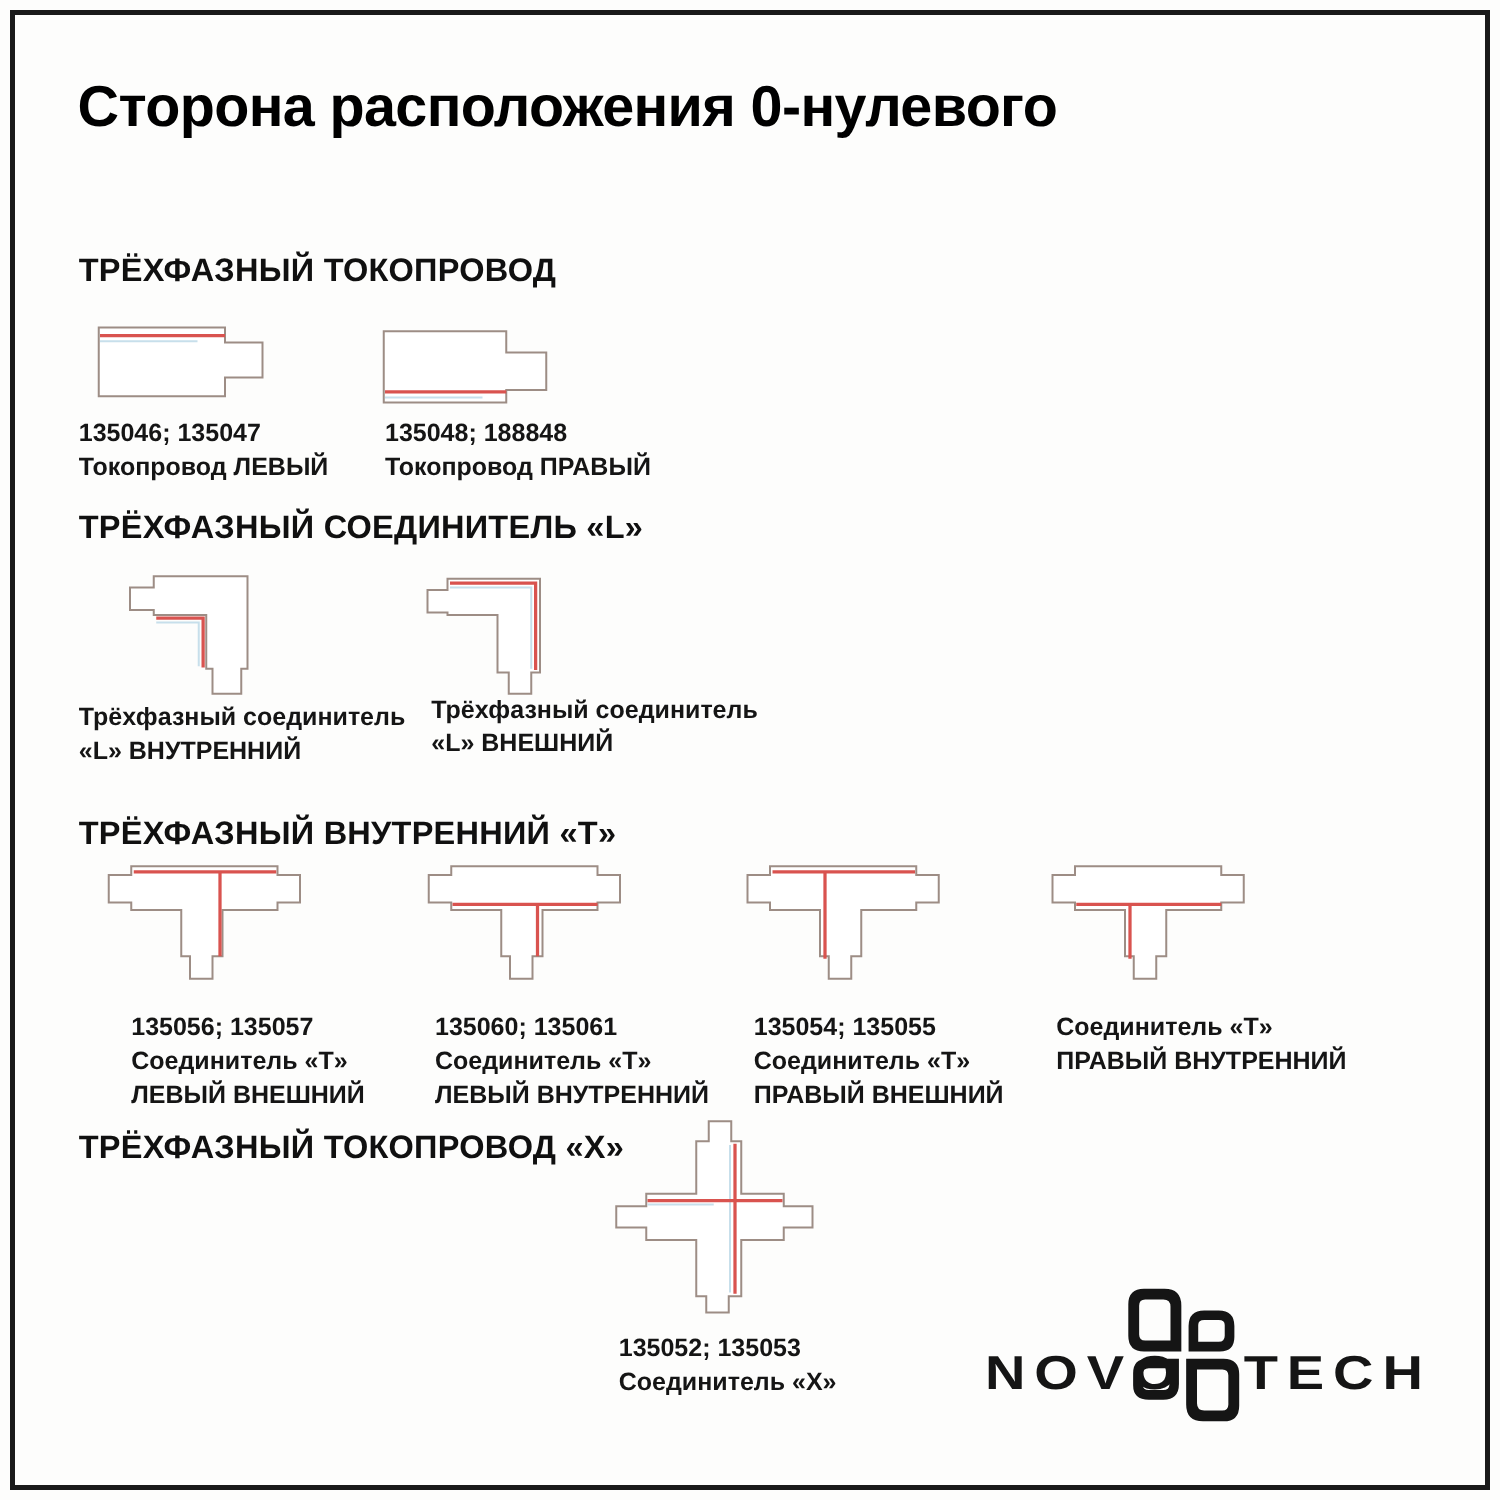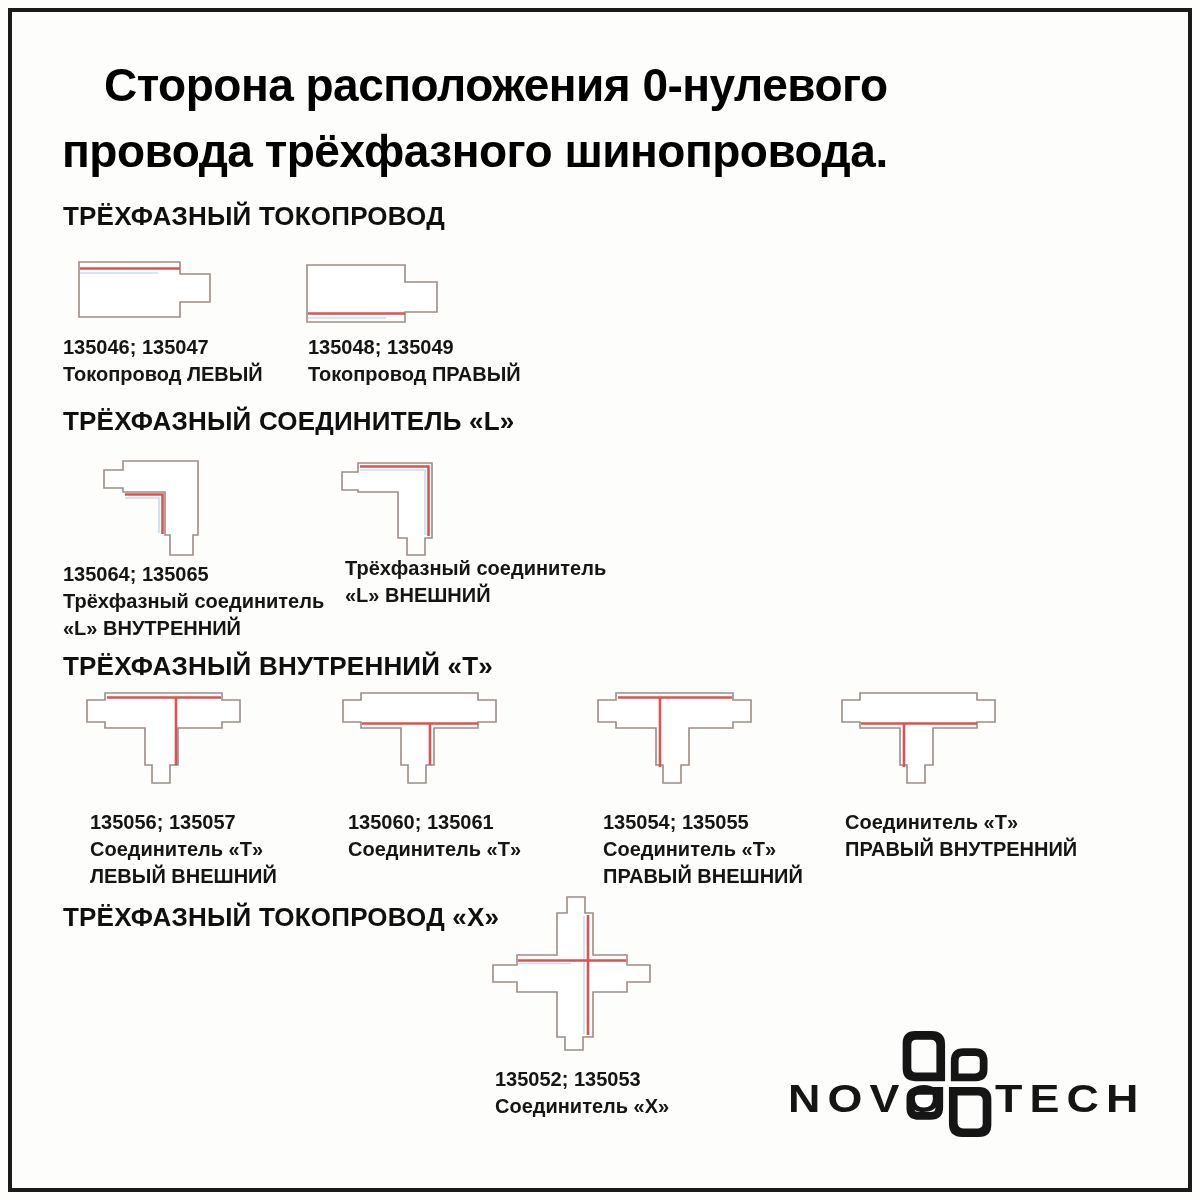--- a/index.html
+++ b/index.html
@@ -39,54 +39,52 @@
   }
   .clover{fill:#151515;fill-rule:evenodd;}
 </style>
 </head>
 <body>
 
 <div class="frame"></div>
 
 <div class="title">
   <div>Сторона расположения 0-нулевого</div>
-  <div>провода трёхфазного шинопровода.</div>
 </div>
 
 <div class="hdr" style="top:201px">ТРЁХФАЗНЫЙ ТОКОПРОВОД</div>
 
 <svg class="diagram" style="left:78px;top:257px" width="134" height="63" viewBox="0 0 134 63">
   <path class="shape" d="M1,5 H102 V17 H132 V45 H102 V60 H1 Z"></path>
   <path class="wire-blue" d="M2,16 H80"></path>
   <path class="wire-red" d="M2,11.5 H102"></path>
 </svg>
 <div class="lbl" style="left:63px;top:334px">
   <div>135046; 135047</div>
   <div>Токопровод ЛЕВЫЙ</div>
 </div>
 
 <svg class="diagram" style="left:306px;top:262px" width="132" height="62" viewBox="0 0 132 62">
   <path class="shape" d="M1,3 H99 V20 H131 V50 H99 V60 H1 Z"></path>
   <path class="wire-blue" d="M2,56 H80"></path>
   <path class="wire-red" d="M2,51.5 H99"></path>
 </svg>
 <div class="lbl" style="left:308px;top:334px">
-  <div>135048; 135049</div>
+  <div>135048; 188848</div>
   <div>Токопровод ПРАВЫЙ</div>
 </div>
 
 <div class="hdr" style="top:406px">ТРЁХФАЗНЫЙ СОЕДИНИТЕЛЬ «L»</div>
 
 <svg class="diagram" style="left:104px;top:458px" width="96" height="100" viewBox="0 0 96 100">
   <path class="shape" d="M19,3 H94 V77 H89 V97 H66 V77 H61 V34 H19 V30 H0 V12 H19 Z"></path>
   <path class="wire-blue" d="M21,40 H55 V75"></path>
   <path class="wire-red" d="M21,36.5 H58.5 V76"></path>
 </svg>
 <div class="lbl" style="left:63px;top:561px">
-  <div>135064; 135065</div>
   <div>Трёхфазный соединитель</div>
   <div>«L» ВНУТРЕННИЙ</div>
 </div>
 
 <svg class="diagram" style="left:340px;top:458px" width="96" height="100" viewBox="0 0 96 100">
   <path class="shape" d="M18,5 H92 V80 H85 V97 H67 V80 H58 V34 H18 V32 H2 V14 H18 Z"></path>
   <path class="wire-blue" d="M20,12 H85 V77"></path>
   <path class="wire-red" d="M20,8.5 H88.5 V78"></path>
 </svg>
 <div class="lbl" style="left:345px;top:555px">
@@ -94,34 +92,35 @@
   <div>«L» ВНЕШНИЙ</div>
 </div>
 
 <div class="hdr" style="top:651px">ТРЁХФАЗНЫЙ ВНУТРЕННИЙ «Т»</div>
 
 <svg class="diagram" style="left:86px;top:691px" width="156" height="95" viewBox="0 0 156 95">
   <path class="shape" d="M19,2 H136 V9 H154 V31 H136 V37 H92 V74 H84 V92 H66 V74 H59 V37 H19 V31 H1 V9 H19 Z"></path>
   <path class="wire-red" d="M21,6.5 H135"></path>
   <path class="wire-red" d="M90,6.5 V74"></path>
 </svg>
-<div class="lbl" style="left:90px;top:809px">
+<div class="lbl" style="left:105px;top:809px">
   <div>135056; 135057</div>
   <div>Соединитель «Т»</div>
   <div>ЛЕВЫЙ ВНЕШНИЙ</div>
 </div>
 
 <svg class="diagram" style="left:342px;top:691px" width="156" height="95" viewBox="0 0 156 95">
   <path class="shape" d="M19,2 H136 V9 H154 V31 H136 V37 H92 V74 H84 V92 H66 V74 H59 V37 H19 V31 H1 V9 H19 Z"></path>
   <path class="wire-red" d="M20,32.5 H136"></path>
   <path class="wire-red" d="M88,32.5 V74"></path>
 </svg>
 <div class="lbl" style="left:348px;top:809px">
   <div>135060; 135061</div>
   <div>Соединитель «Т»</div>
+  <div>ЛЕВЫЙ ВНУТРЕННИЙ</div>
 </div>
 
 <svg class="diagram" style="left:597px;top:691px" width="156" height="95" viewBox="0 0 156 95">
   <path class="shape" d="M19,2 H136 V9 H154 V31 H136 V37 H92 V74 H84 V92 H66 V74 H59 V37 H19 V31 H1 V9 H19 Z"></path>
   <path class="wire-red" d="M21,6.5 H135"></path>
   <path class="wire-red" d="M63,6.5 V76"></path>
 </svg>
 <div class="lbl" style="left:603px;top:809px">
   <div>135054; 135055</div>
   <div>Соединитель «Т»</div>

